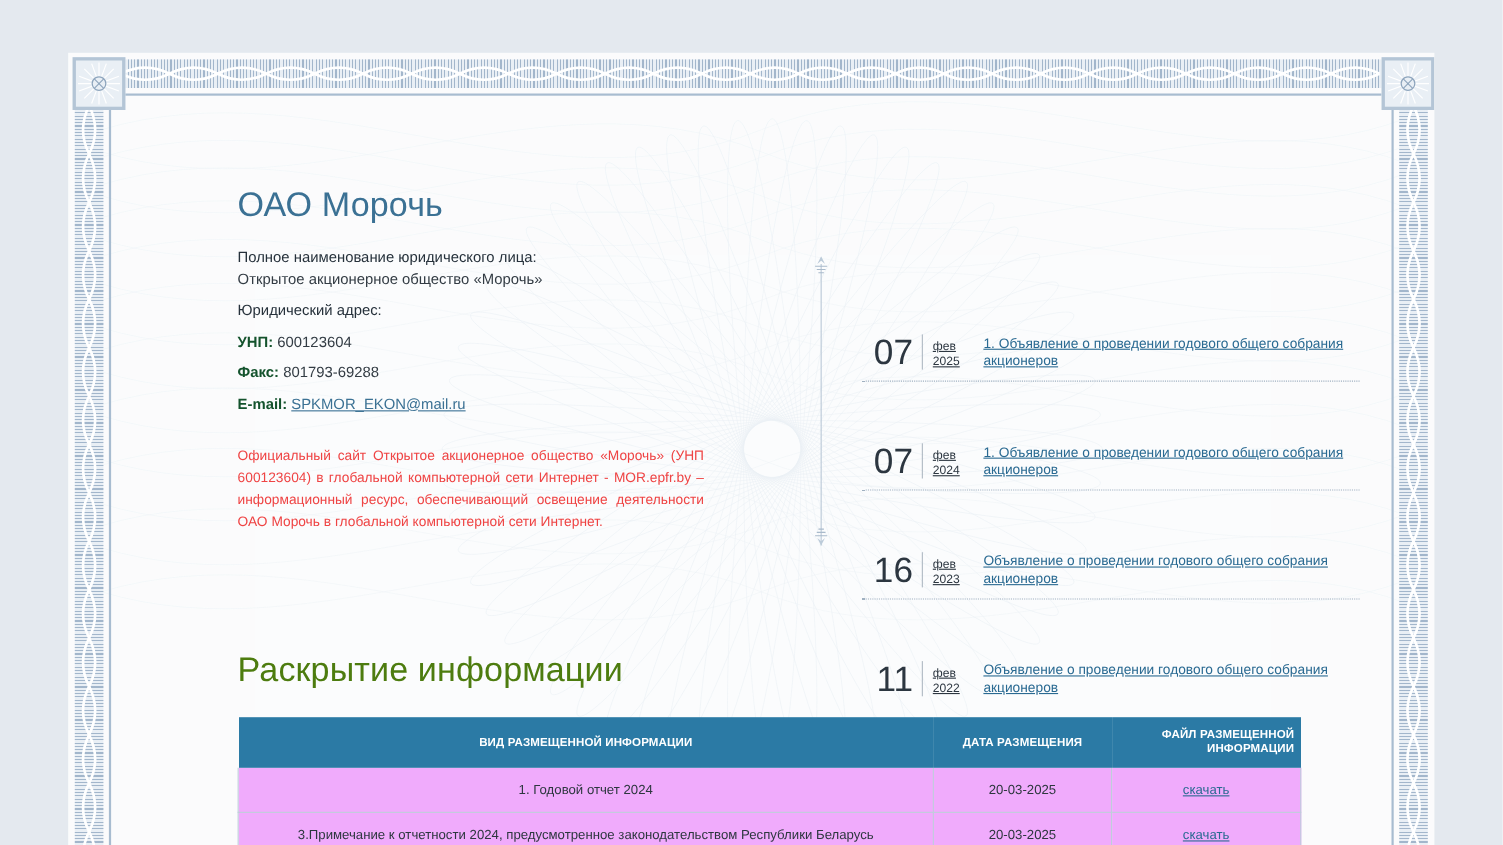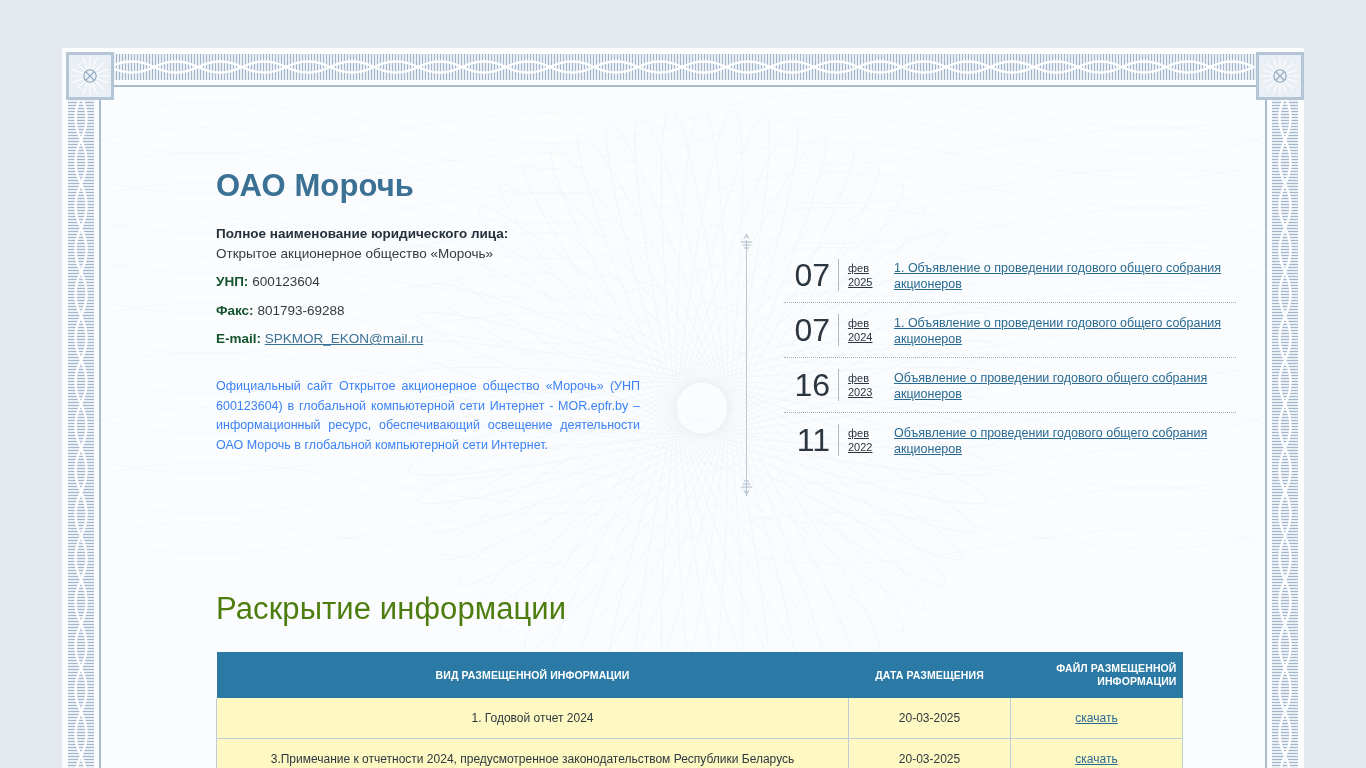--- a/index.html
+++ b/index.html
@@ -45,74 +45,74 @@
     background:#e9eff5;
     border:3px solid #b4c5d6;
     box-sizing:border-box;
   }
 
   
   #content{position:absolute;left:0;top:0;width:100%;height:100%;}
 
   h1.page-title{
     position:absolute;left:154px;top:120px;margin:0;
-    font-size:31px;font-weight:700;color:#3b7194;letter-spacing:.1px;
+    font-size:31px;font-weight:400;color:#3b7194;letter-spacing:.1px;
   }
   h1.news-title{
     position:absolute;left:671px;top:120px;margin:0;
     font-size:31px;font-weight:400;color:#3b7194;letter-spacing:.1px;
   }
   h1.disclosure-title{
     position:absolute;left:154px;top:543px;margin:0;
     font-size:31px;font-weight:400;color:#4d7c0f;letter-spacing:.1px;
   }
 
   
   #info{
     position:absolute;left:154px;top:176px;width:424px;
     font-size:13.5px;color:#333c44;line-height:1.45;
   }
   #info .fld{margin:0 0 9px 0;}
   #info .lbl{font-weight:bold;color:#14532d;}
-  #info .block-lbl{font-weight:bold;color:#26313b;display:block;}
+  #info .block-lbl{font-weight:normal;color:#26313b;display:block;}
   #info a{color:#3b7194;}
   #info p.about{
-    margin:28px 0 0 0;text-align:justify;font-size:12.5px;line-height:1.58;color:#3b82f6;
+    margin:28px 0 0 0;text-align:justify;font-size:12.5px;line-height:1.58;color:#ef4444;
   }
 
   
   #divider{position:absolute;left:684px;top:192px;width:1px;height:256px;background:#b9c8d6;}
   .div-orn{position:absolute;left:678px;width:13px;height:18px;}
 
   
   #news{position:absolute;left:722px;top:200px;width:452px;}
-  .news-item{position:relative;display:flex;align-items:center;padding:10px 0 10px 0;}
+  .news-item{position:relative;display:flex;align-items:flex-end;padding:10px 0 10px 0;}
   .news-item + .news-item{border-top:1px dotted #9fb0c0;}
   .n-day{
     font-size:32px;font-weight:400;color:#2c3640;line-height:1;
     width:46px;text-align:right;padding-right:8px;
     border-right:1px solid #aeb8c2;font-family:"Liberation Sans",sans-serif;
   }
   .n-my{padding-left:9px;font-size:11px;line-height:1.28;color:#2c3640;width:34px;text-decoration:underline;}
   .n-link{
     flex:1;padding-left:12px;font-size:12.5px;line-height:1.28;
-    color:#2a6a92;text-decoration:underline;cursor:pointer;padding-top:2px;
+    color:#2a6a92;text-decoration:underline;cursor:pointer;padding-top:2px;margin-top:44px;
   }
 
   
   #table-wrap{position:absolute;left:154px;top:604px;width:930px;}
   table.disclosure{width:930px;border-collapse:collapse;table-layout:fixed;}
   table.disclosure thead th{
     background:#2b7aa5;color:#ffffff;font-size:10.5px;font-weight:bold;
     padding:10px 6px;line-height:1.25;text-align:center;vertical-align:middle;
     letter-spacing:.1px;
   }
   table.disclosure thead tr{position:relative;}
   table.disclosure tbody td{
-    background:#fef9c3;border-bottom:1px solid #bfcddb;
+    background:#f0abfc;border-bottom:1px solid #bfcddb;
     font-size:12px;color:#2d373f;padding:13px 6px;text-align:center;
     border-left:1px solid #bfcddb;border-right:1px solid #bfcddb;
   }
   table.disclosure tbody td.c-type{text-align:center;}
   td a.dl{color:#2a6a92;text-decoration:underline;font-size:12px;cursor:pointer;}
 
   .ribbon-notch{position:absolute;width:9px;height:9px;background:#fbfcfd;}
 </style>
 </head>
 <body>
@@ -276,20 +276,21 @@
   <div id="content">
 
     <h1 class="page-title">ОАО Морочь</h1>
 
     <div id="info">
       <div class="fld">
         <span class="block-lbl">Полное наименование юридического лица:</span>
         <span>Открытое акционерное общество «Морочь»</span>
       </div>
       <div class="fld">
+        <span class="block-lbl">Юридический адрес:</span>
       </div>
       <div class="fld">
         <span class="lbl">УНП:</span>
         <span>600123604</span>
       </div>
       <div class="fld">
         <span class="lbl">Факс:</span>
         <span>801793-69288</span>
       </div>
       <div class="fld">

